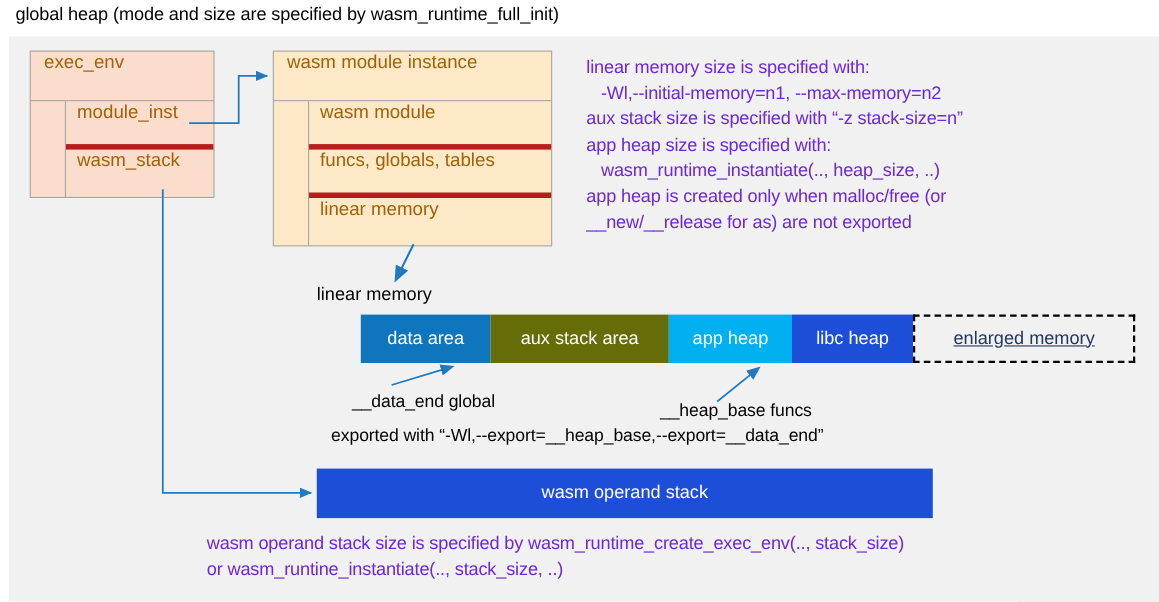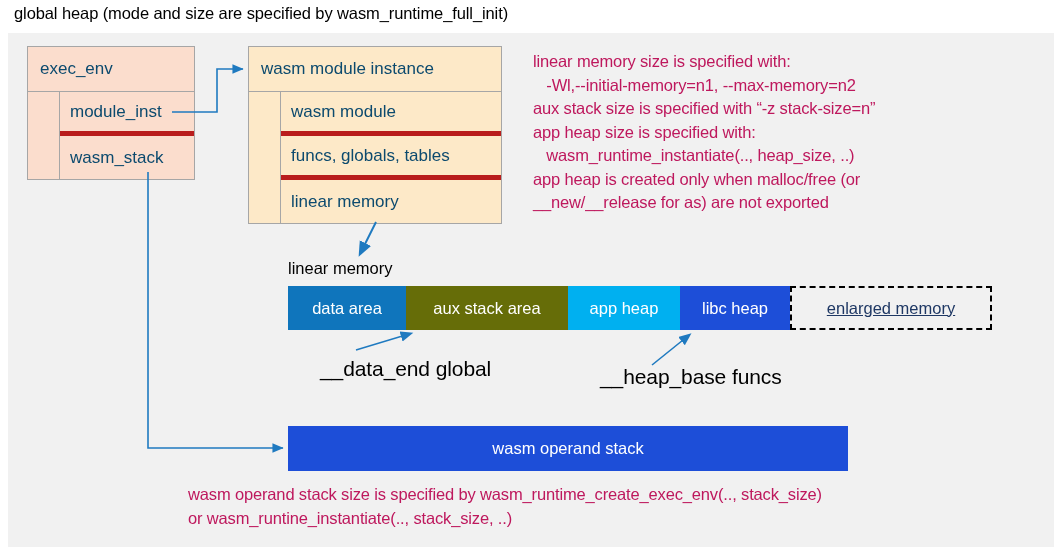--- a/index.html
+++ b/index.html
@@ -45,23 +45,23 @@
   .box-exec {
     background: #fbddcd;
   }
   .box-mod {
     background: #fde9c8;
   }
   .row {
     position: absolute;
     box-sizing: border-box;
     display: flex;
-    align-items: center;
+    align-items: flex-start;
     font-size: 17px;
-    color: #0c4a6e;
+    color: #a16207;
     white-space: nowrap;
   }
   .row-top {
     border-bottom: 1px solid #a6a6a6;
     padding-left: 12px;
   }
   .row-sub {
     padding-left: 12px;
   }
   .sub-sep {
@@ -69,21 +69,21 @@
   }
   .indent-line {
     position: absolute;
     width: 1px;
     background: #a6a6a6;
   }
   
   .textblock {
     position: absolute;
     font-size: 16.5px;
-    color: #be185d;
+    color: #6d28d9;
     line-height: 23.5px;
     white-space: pre;
     letter-spacing: -0.15px;
   }
   
   .lm-label {
     position: absolute;
     font-size: 16.5px;
     color: #000000;
     white-space: nowrap;
@@ -92,20 +92,21 @@
     position: absolute;
     box-sizing: border-box;
     display: flex;
     align-items: center;
     justify-content: center;
     font-size: 16.5px;
     color: #ffffff;
     white-space: nowrap;
     top: 286px;
     height: 44px;
+    margin-left: 40px;
   }
   .seg-dashed {
     border: 2.5px dashed #000000;
     background: transparent;
     color: #1f3864;
     text-decoration: underline;
   }
   
   .opstack {
     position: absolute;
@@ -113,21 +114,21 @@
     display: flex;
     align-items: center;
     justify-content: center;
     font-size: 16.5px;
     color: #ffffff;
     white-space: nowrap;
   }
   
   .anno {
     position: absolute;
-    font-size: 21px;
+    font-size: 16px;
     color: #000000;
     white-space: nowrap;
     letter-spacing: -0.1px;
   }
   svg.overlay {
     position: absolute;
     left: 0;
     top: 0;
     width: 1054px;
     height: 547px;
@@ -193,20 +194,21 @@
   </div>
   <div class="seg" style="left:680px; width:110px; background:#1d4ed8;">
     <span>libc heap</span>
   </div>
   <div class="seg seg-dashed" style="left:790px; width:202px;">
     <span>enlarged memory</span>
   </div>
 
   <div class="anno" style="left:320px; top:357px;">__data_end global</div>
   <div class="anno" style="left:600px; top:365px;">__heap_base funcs</div>
+  <div class="anno" style="left:301px; top:388px;">exported with “-Wl,--export=__heap_base,--export=__data_end”</div>
 
   <div class="opstack" style="left:288px; top:426px; width:560px; height:45px; background:#1d4ed8;">
     <span>wasm operand stack</span>
   </div>
 
   <div class="textblock" style="left:188px; top:483px;">wasm operand stack size is specified by wasm_runtime_create_exec_env(.., stack_size)
 or wasm_runtine_instantiate(.., stack_size, ..)</div>
 
   <svg class="overlay" viewBox="0 0 1054 547">
     <defs>

